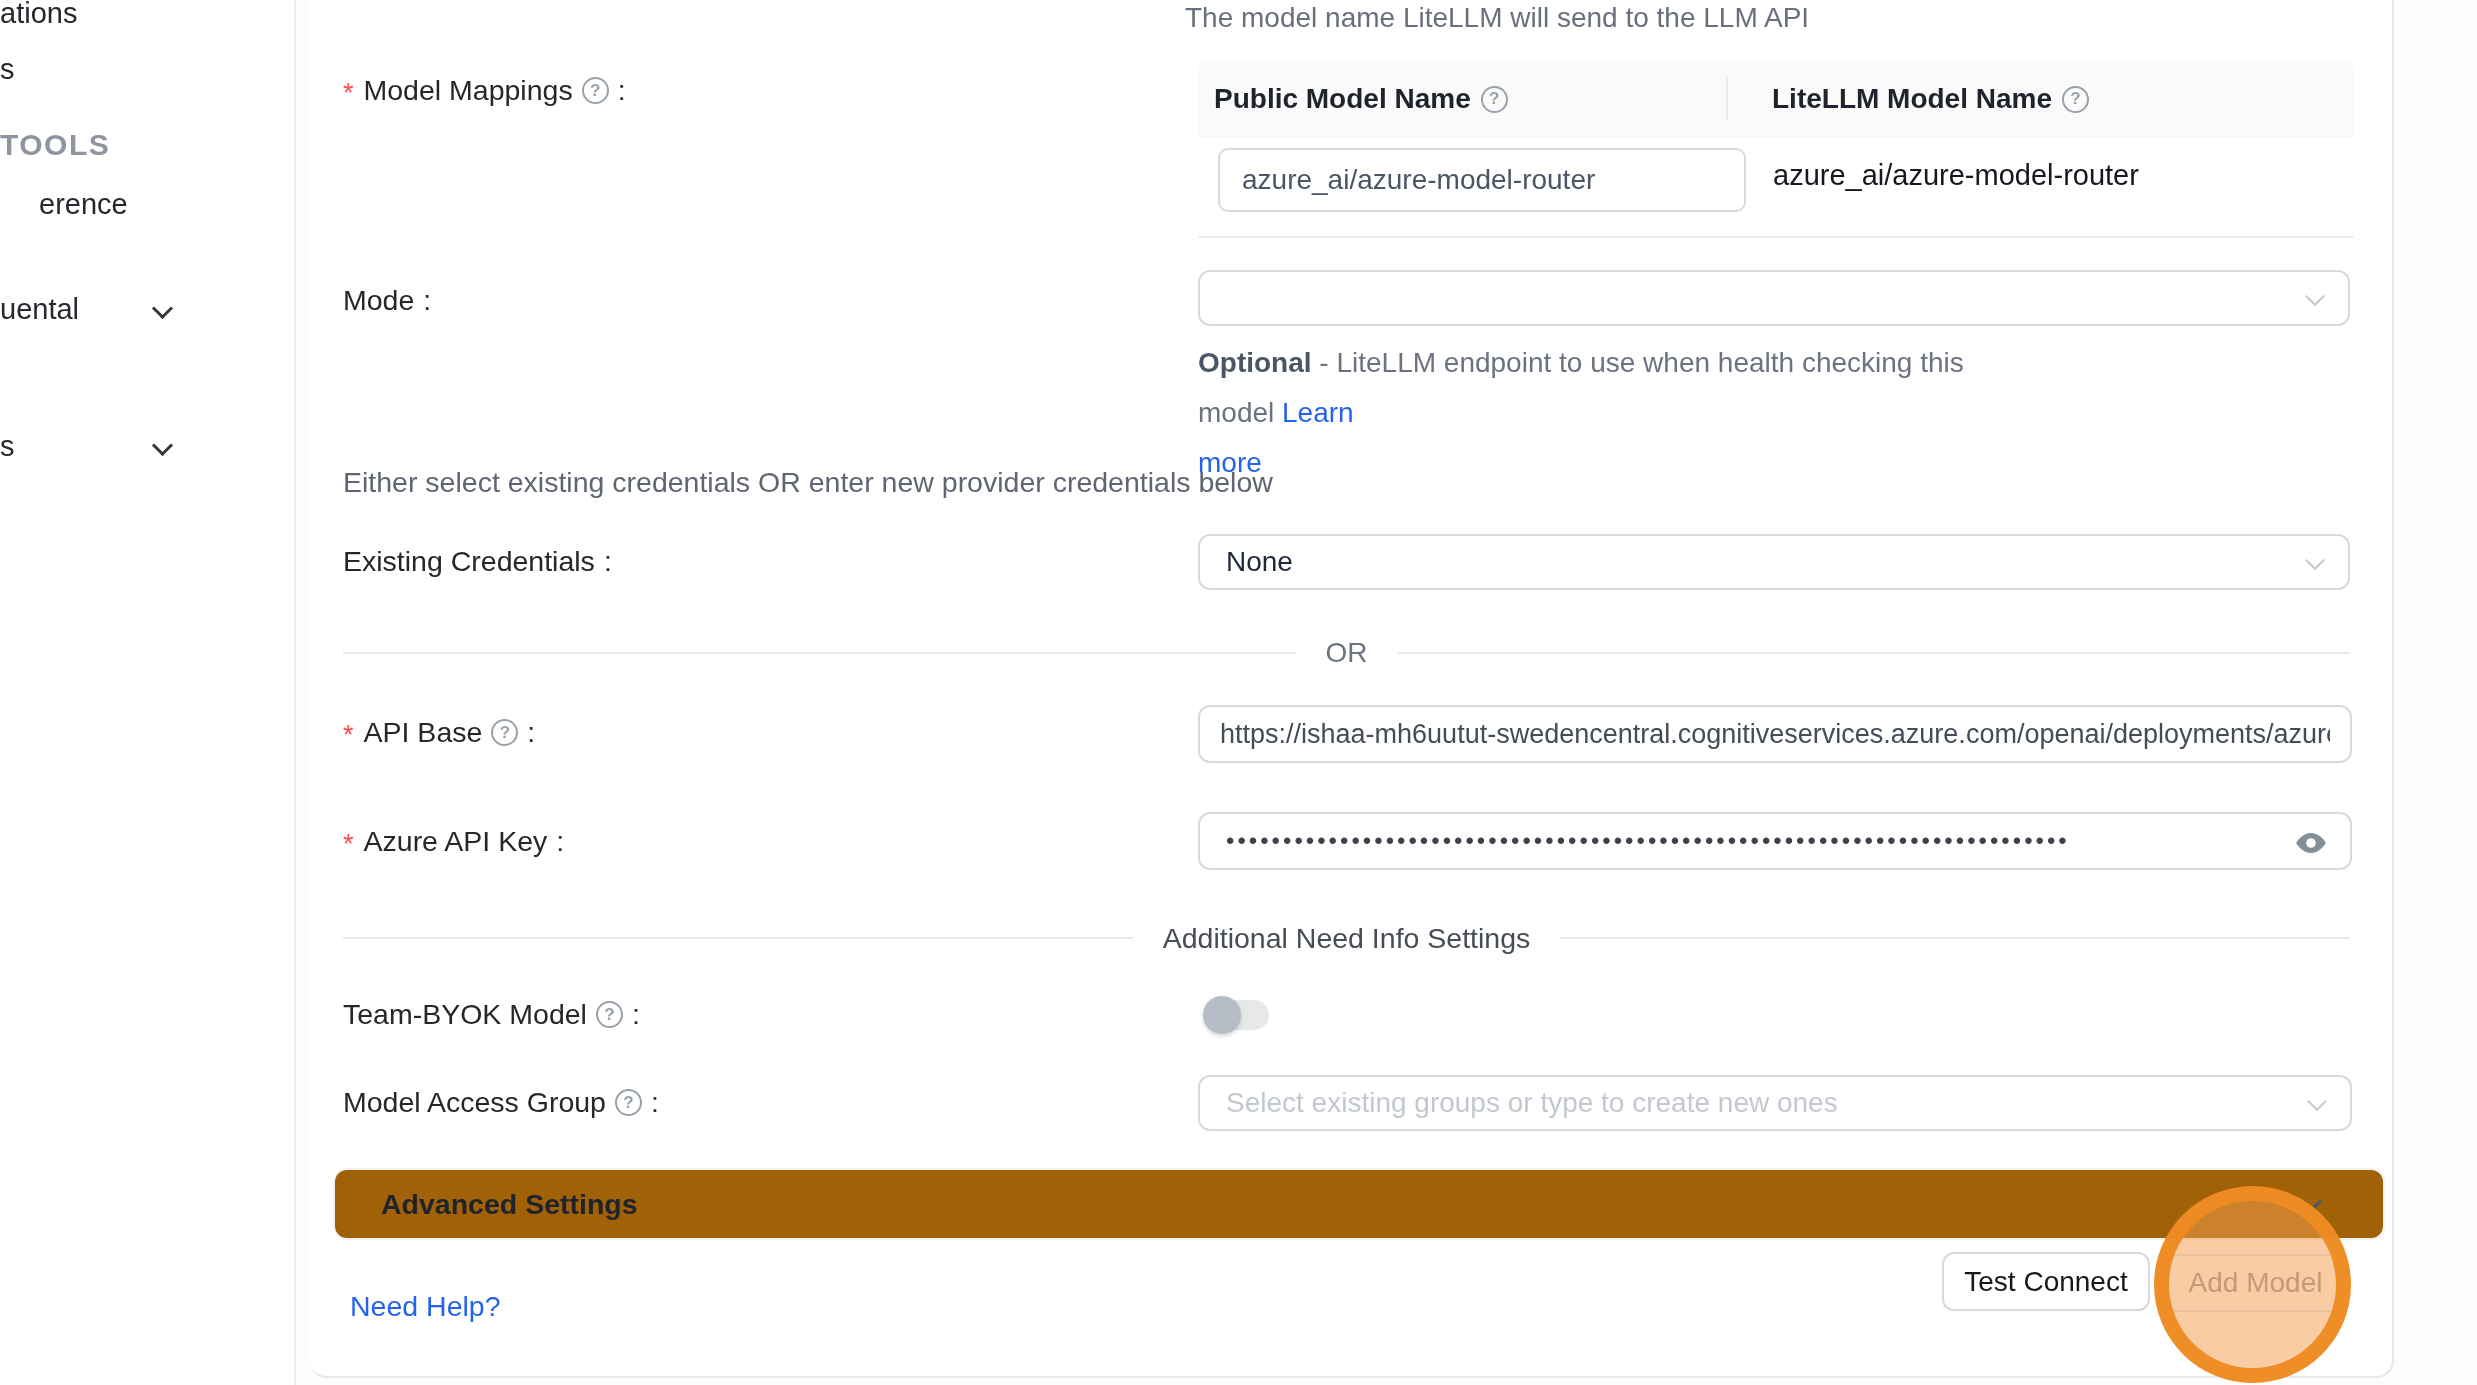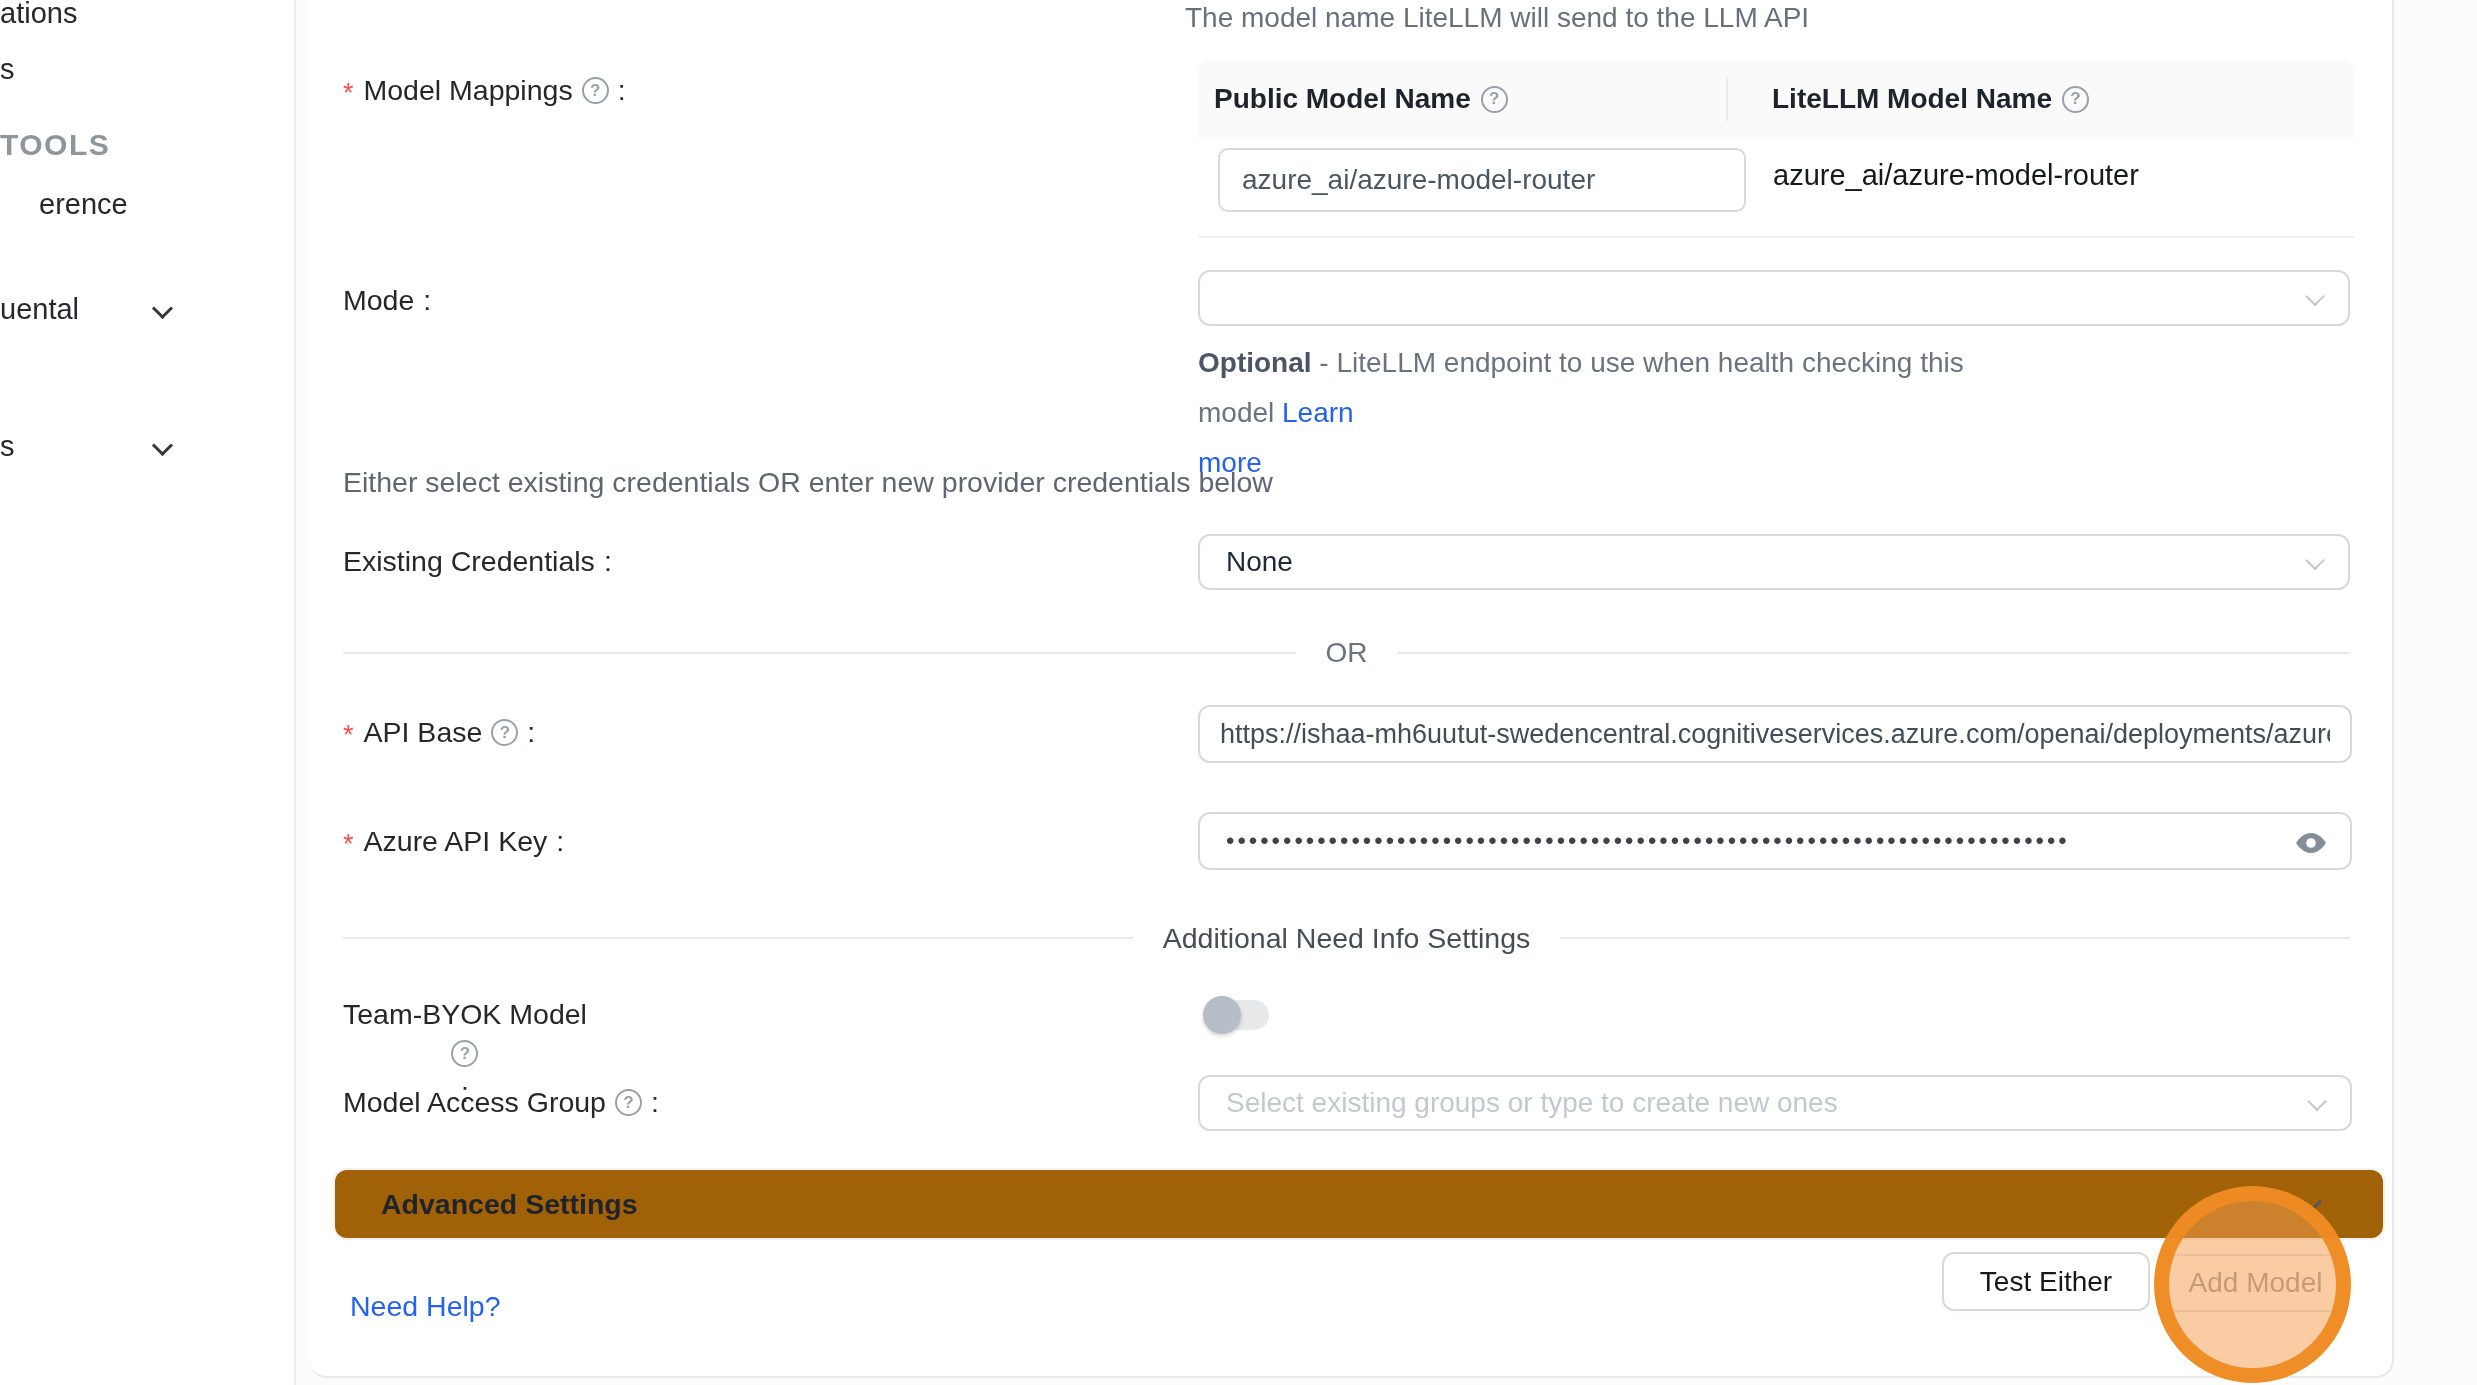--- a/index.html
+++ b/index.html
@@ -196,21 +196,21 @@
       <circle cx="12" cy="12" r="3.4" fill="#ffffff"></circle>
     </svg>
   </div>
 
   <div class="divider" style="left:343px; top:915px; width:2007px; height:46px;">
     <div class="line"></div>
     <div class="dtext" style="color:#474d57; font-size:28.5px;">Additional Need Info Settings</div>
     <div class="line"></div>
   </div>
 
-  <div class="label-row" style="left:343px; top:998px;flex-direction:column;">
+  <div class="label-row" style="left:343px; top:998px;">
     <span>Team-BYOK Model</span>
     <span class="qicon">?</span>
     <span class="colon">:</span>
   </div>
   <div class="toggle">
     <div class="knob"></div>
   </div>
 
   <div class="label-row" style="left:343px; top:1086px;">
     <span>Model Access Group</span>
@@ -222,19 +222,19 @@
     <span class="sel-chev"></span>
   </div>
 
   <div class="panel">
     <div class="ptitle">Advanced Settings</div>
     <span class="pchev"></span>
   </div>
 
   <a href="#" class="linkblue" style="left:350px; top:1290px;">Need Help?</a>
 
-  <button class="btn" style="left:1942px; top:1252px; width:208px; height:59px;">Test Either</button>
+  <button class="btn" style="left:1942px; top:1252px; width:208px; height:59px;">Test Connect</button>
 
   <button class="btn disabled" style="left:2165px; top:1254px; width:181px; height:58px;">Add Model</button>
 
   <div class="annot-circle"></div>
 
 </div>
 
 </body></html>

